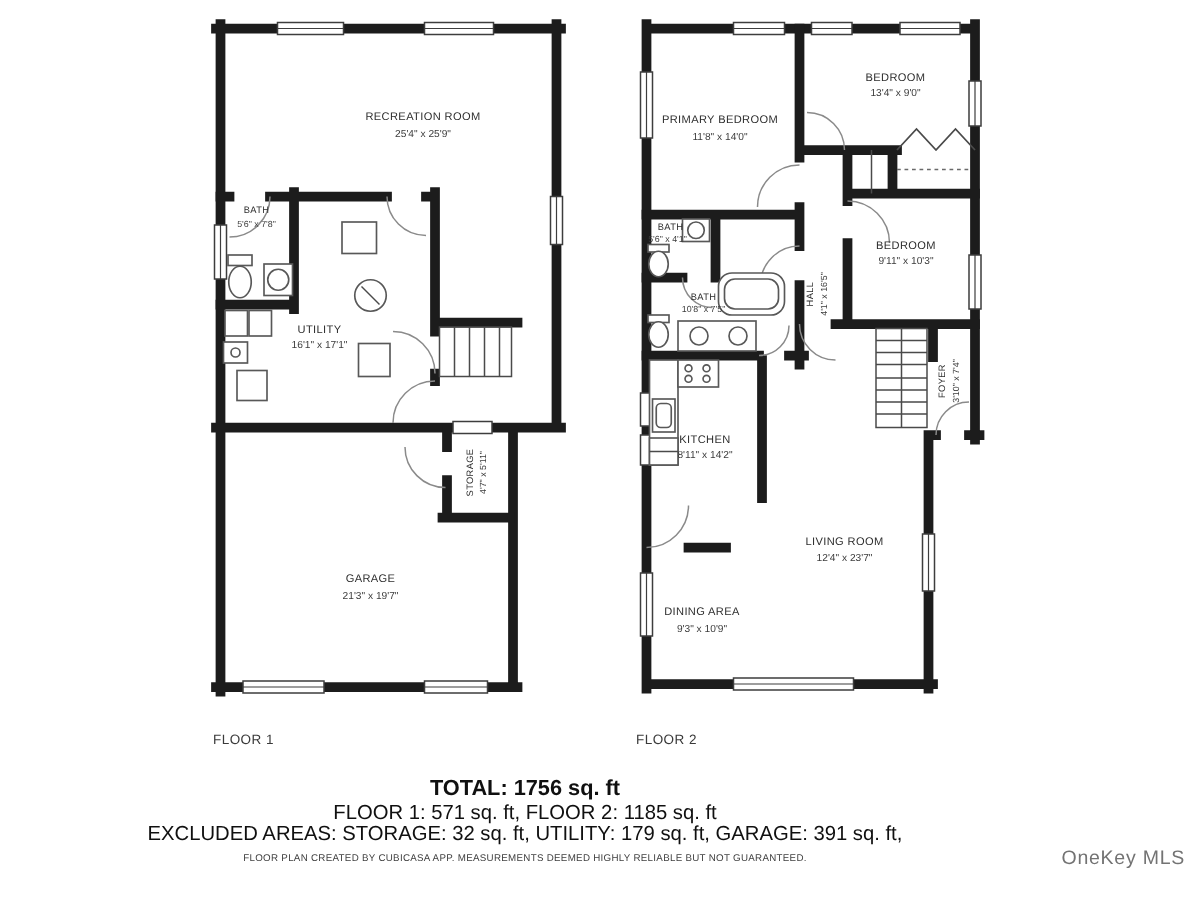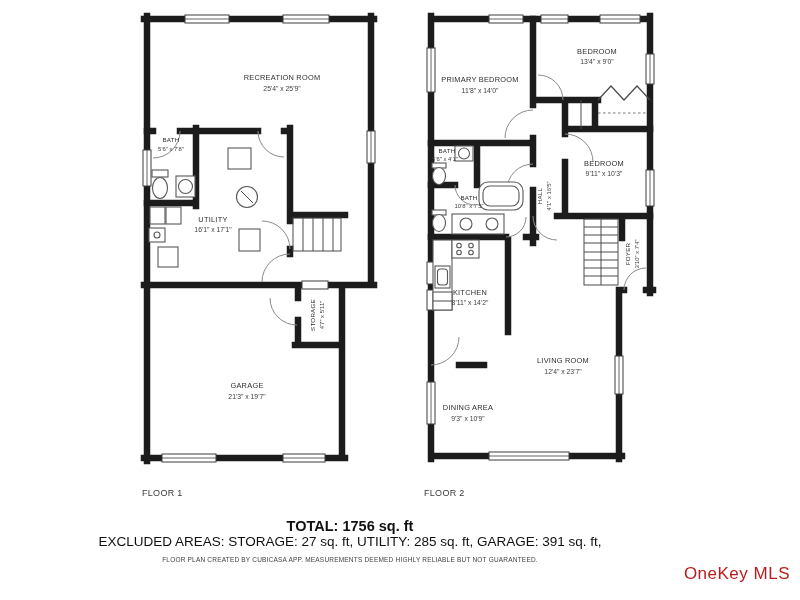--- a/index.html
+++ b/index.html
@@ -17,21 +17,21 @@
   text{font-family:"Liberation Sans",sans-serif;fill:#2d2d2d;}
   .rname{font-size:7.4px;text-anchor:middle;letter-spacing:.25px;}
   .rdim{font-size:6.8px;text-anchor:middle;fill:#3c3c3c;}
   .sm{font-size:6.2px;}
   .smd{font-size:5.9px;}
   .flabel{font-size:9px;fill:#3a3a3a;letter-spacing:.3px;}
   .summary{position:absolute;left:0;top:519px;width:700px;text-align:center;color:#101010;}
   .s-total{font-size:14.5px;font-weight:bold;line-height:1.1;}
   .s-line{font-size:13.5px;line-height:1.02;}
   .s-disc{font-size:6.5px;color:#3f3f3f;margin-top:7px;letter-spacing:.2px;}
-  .watermark{position:absolute;top:564px;right:10px;font-size:17px;color:#b91c1c;
+  .watermark{position:absolute;top:564px;right:10px;font-size:13px;color:#737373;
              letter-spacing:.5px;}
 </style>
 </head>
 <body>
 
 <div class="page">
 
 <svg width="800" height="512" viewBox="0 0 800 512">
 
   <g>
@@ -205,18 +205,19 @@
     <text class="rname" x="563" y="363">LIVING ROOM</text>
     <text class="rdim" x="563" y="374">12'4" x 23'7"</text>
     <text class="rname" x="468" y="410">DINING AREA</text>
     <text class="rdim" x="468" y="421">9'3" x 10'9"</text>
     <text class="flabel" x="424" y="496">FLOOR 2</text>
   </g>
 </svg>
 
   <div class="summary">
     <div class="s-total">TOTAL: 1756 sq. ft</div>
-    <div class="s-line">EXCLUDED AREAS: STORAGE: 27 sq. ft, UTILITY: 285 sq. ft, GARAGE: 391 sq. ft,</div>
+    <div class="s-line">FLOOR 1: 571 sq. ft, FLOOR 2: 1185 sq. ft</div>
+    <div class="s-line">EXCLUDED AREAS: STORAGE: 32 sq. ft, UTILITY: 179 sq. ft, GARAGE: 391 sq. ft,</div>
     <div class="s-disc">FLOOR PLAN CREATED BY CUBICASA APP. MEASUREMENTS DEEMED HIGHLY RELIABLE BUT NOT GUARANTEED.</div>
   </div>
 
   <div class="watermark">OneKey MLS</div>
 </div>
 
 </body></html>

